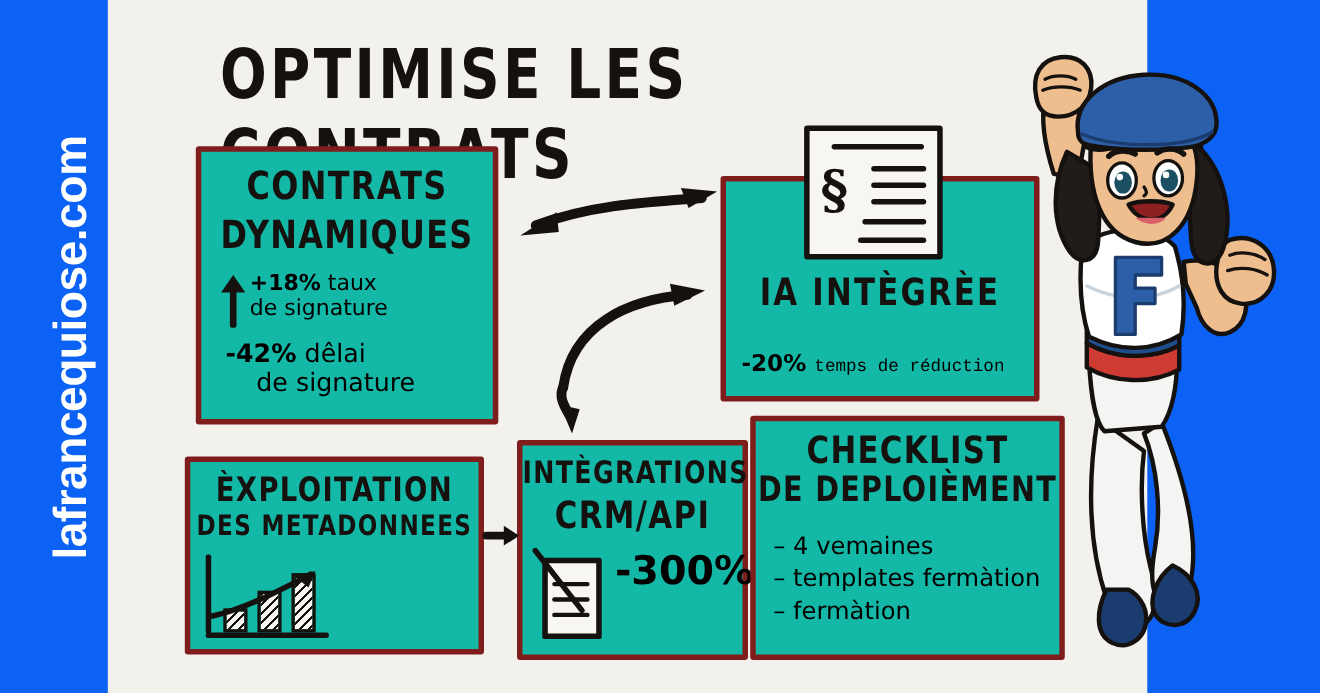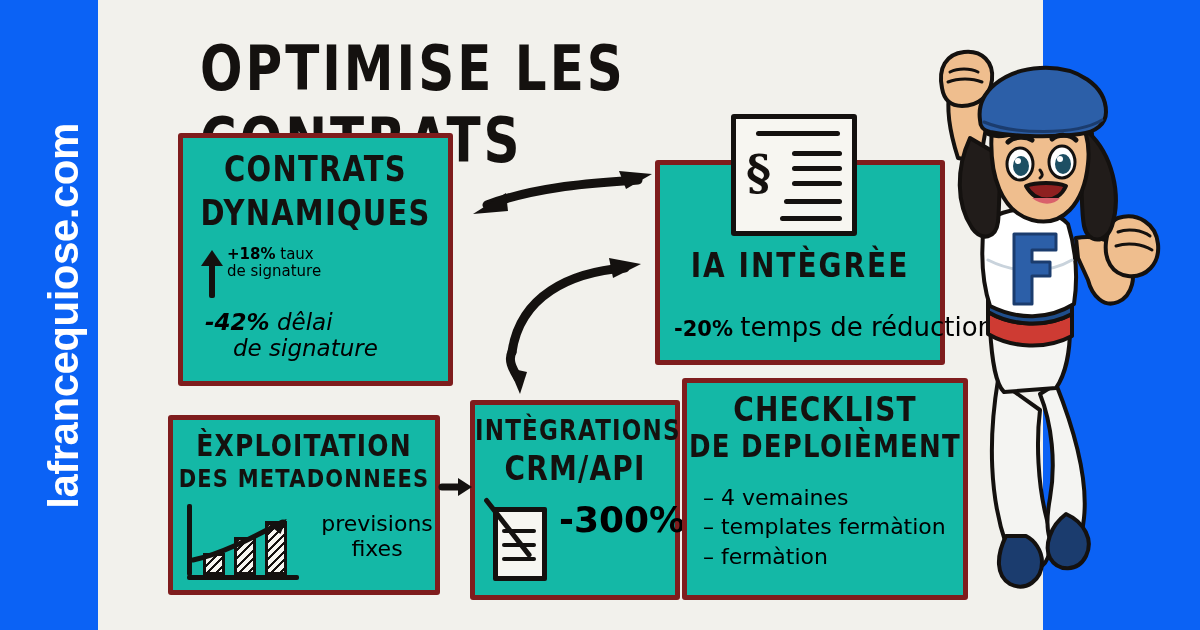--- a/index.html
+++ b/index.html
@@ -65,29 +65,29 @@
   .up-arrow{
     width:26px;height:52px;flex:0 0 26px;position:relative;margin-top:2px;
   }
   .up-arrow::before{
     content:"";position:absolute;left:10px;top:8px;width:6px;height:42px;background:#14110F;border-radius:2px;
   }
   .up-arrow::after{
     content:"";position:absolute;left:2px;top:2px;width:0;height:0;
     border-left:11px solid transparent;border-right:11px solid transparent;border-bottom:16px solid #14110F;
   }
-  .metric-text{font-size:15px;line-height:1.12;margin-left:2px;}
+  .metric-text{font-size:20px;line-height:1.12;margin-left:2px;}
   .metric-text b{font-weight:bold;}
-  .metric2{font-size:23px;line-height:1.12;margin-top:10px;margin-left:6px;font-style:italic;}
+  .metric2{font-size:23px;line-height:1.12;margin-top:10px;margin-left:6px;}
 
   .ia-stat{
     position:absolute;left:14px;bottom:18px;width:262px;
     font-size:21px;font-weight:bold;white-space:nowrap;
   }
-  .ia-stat .lite{font-weight:normal;font-size:26px;}
+  .ia-stat .lite{font-weight:normal;font-size:16px;font-family:Liberation Mono, monospace;}
 
   
   .doc-icon{
     position:absolute;left:731px;top:114px;width:126px;height:122px;
     background:#F7F6F1;border:5px solid #14110F;border-radius:3px;box-sizing:border-box;
     z-index:4;
   }
   .doc-icon .sig{
     position:absolute;left:10px;top:22px;width:36px;height:64px;
     font-size:48px;line-height:64px;color:#14110F;font-weight:bold;
@@ -192,24 +192,20 @@
       <div class="axis-y"></div>
       <div class="axis-x"></div>
       <div class="bar" style="left:16px;width:22px;height:22px;"></div>
       <div class="bar" style="left:47px;width:22px;height:38px;"></div>
       <div class="bar" style="left:78px;width:22px;height:54px;"></div>
       <svg class="trend" viewBox="0 0 100 50" preserveAspectRatio="none" style="left:4px;bottom:16px;width:104px;height:50px;">
         <path d="M2 46 C30 40 62 22 88 8" stroke="#14110F" stroke-width="5" fill="none" stroke-linecap="round"></path>
         <path d="M92 5 L74 10 L86 20 Z" fill="#14110F"></path>
       </svg>
     </div>
-    <div class="meta-note">
-      <span>previsions</span><br>
-      <span>fixes</span>
-    </div>
   </div>
 
   <div class="box" id="box-crm">
     <div class="hd" style="font-size:23px;">INTÈGRATIONS</div>
     <div class="hd" style="font-size:28px;margin-top:12px;">CRM/API</div>
 
     <div class="crm-icon">
       <div class="sheet"></div>
       <div class="ln" style="top:28px;"></div>
       <div class="ln" style="top:42px;"></div>

